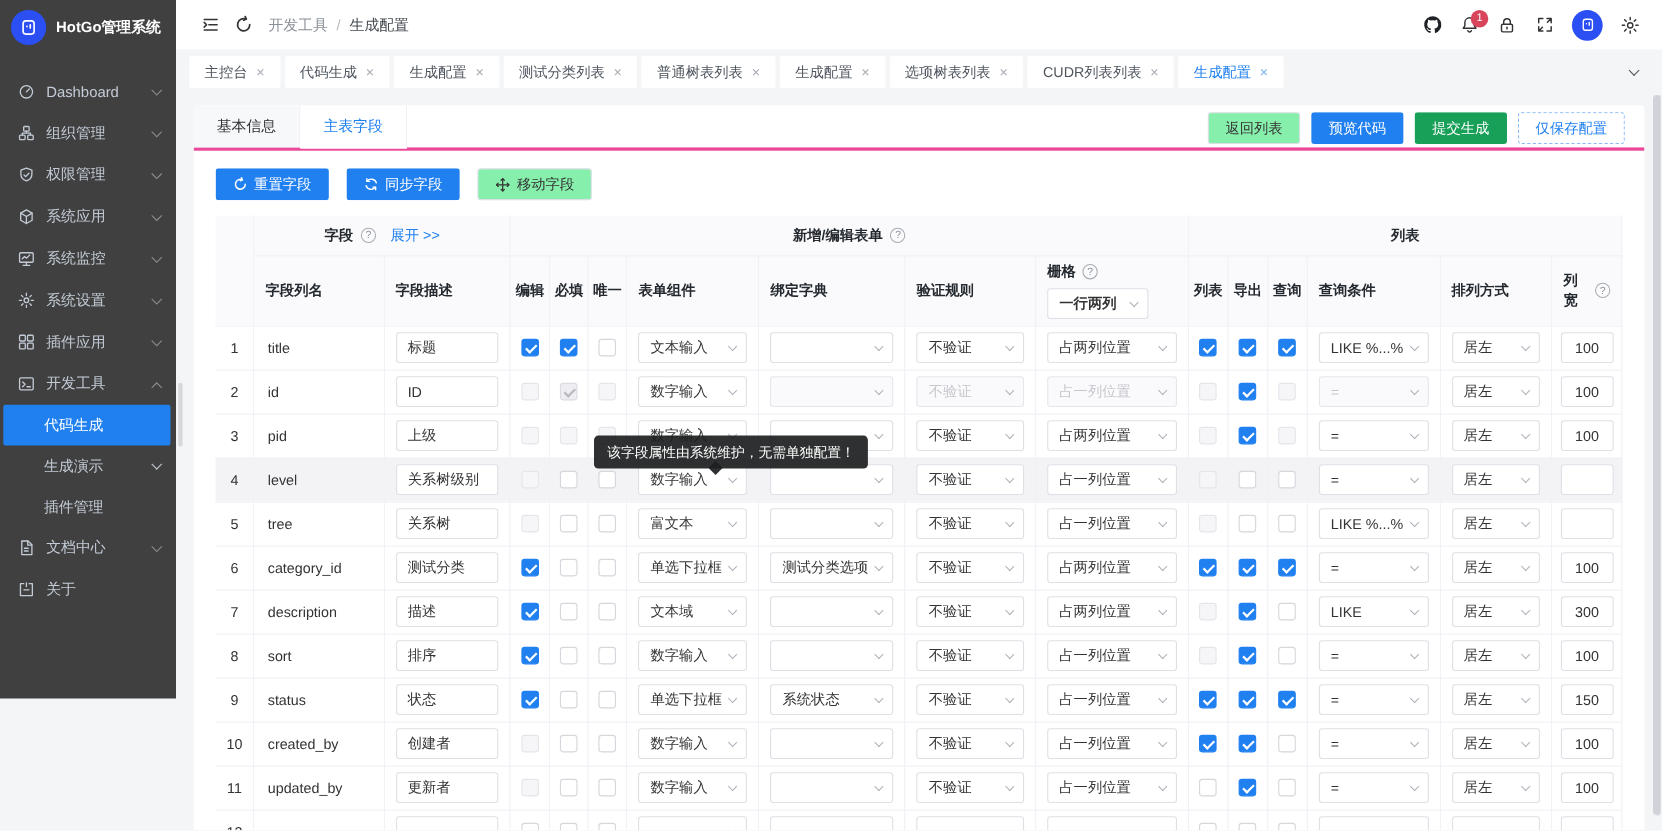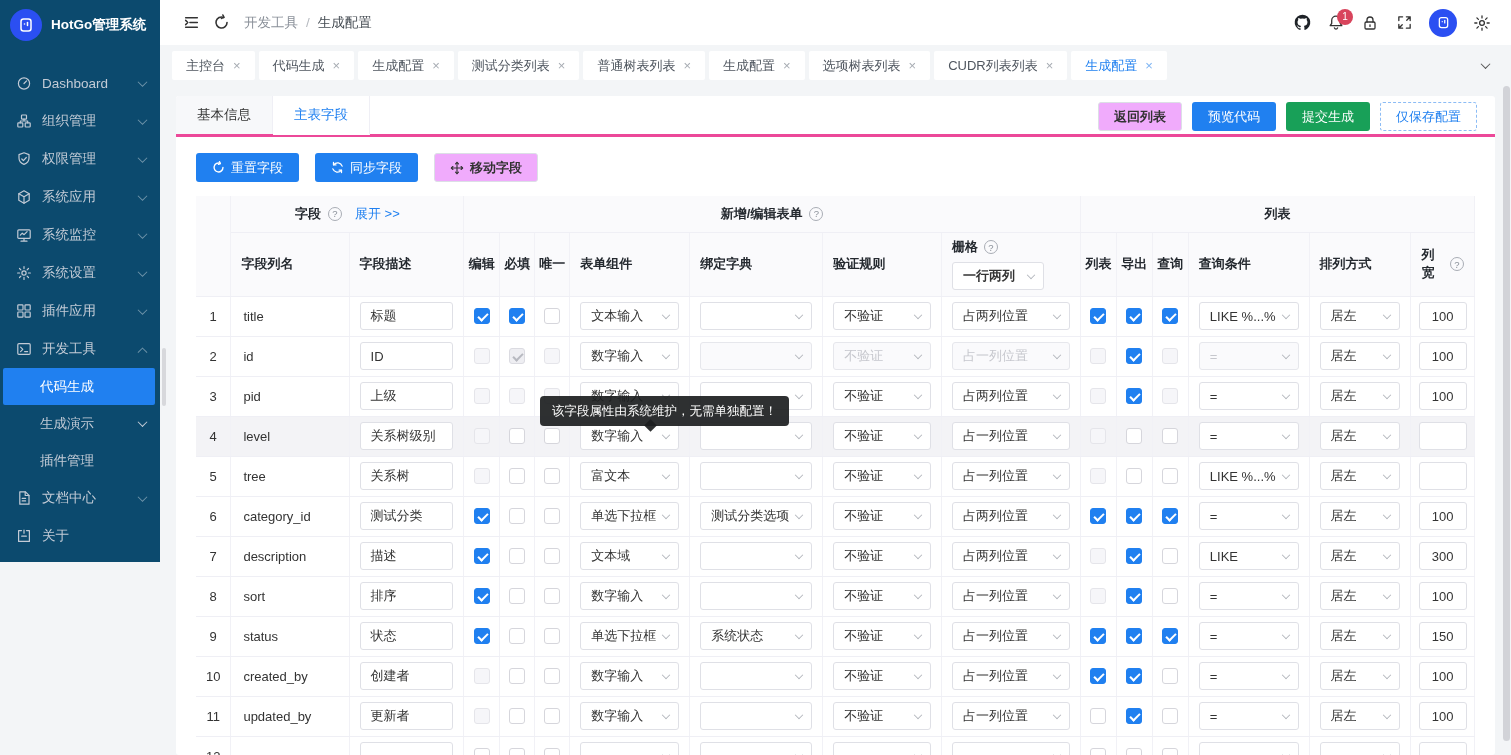--- a/index.html
+++ b/index.html
@@ -1,21 +1,21 @@
 <!DOCTYPE html>
 <html><head>
 <meta charset="utf-8">
 <style>
   html,body{margin:0;padding:0;width:1511px;height:755px;overflow:hidden;
     font-family:"Liberation Sans","DejaVu Sans",sans-serif;background:#f3f5f7;}
   *{box-sizing:border-box;}
   .app{display:flex;width:1511px;height:755px;}
 
   
-  .sidebar{width:160px;min-width:160px;height:562px;background:#0c4a6e;color:#c3cbd6;position:relative;}
+  .sidebar{width:160px;min-width:160px;height:635px;background:#404040;color:#c3cbd6;position:relative;}
   .logo{display:flex;align-items:center;gap:9px;height:50px;padding:0 10px;}
   .logo-circle{width:32px;height:32px;border-radius:50%;background:#2b4ff2;display:flex;align-items:center;justify-content:center;flex:none;}
   .logo-title{color:#fff;font-size:13.5px;font-weight:700;white-space:nowrap;}
   .menu{padding-top:14px;}
   .side-item{display:flex;align-items:center;height:38px;padding:0 14px 0 16px;font-size:13.5px;color:#c3cbd6;cursor:pointer;}
   .side-item .sicon{width:16px;height:16px;margin-right:10px;flex:none;display:flex;align-items:center;}
   .side-item .slabel{flex:1;white-space:nowrap;}
   .chv{display:inline-block;width:7px;height:7px;border-right:1.5px solid currentColor;border-bottom:1.5px solid currentColor;transform:rotate(45deg) translate(-1px,-1px);}
   .chv.up{transform:rotate(-135deg) translate(-2px,-2px);}
   .side-item .chv{color:rgba(255,255,255,.4);}
@@ -47,21 +47,21 @@
 
   
   .content{flex:1;padding:10px 16px 0 16px;min-height:0;}
   .card{background:#fff;border-radius:3px;height:659px;overflow:hidden;display:flex;flex-direction:column;}
   .card-tabs{height:41px;border-bottom:3px solid #ec4899;display:flex;align-items:stretch;position:relative;flex:none;}
   .ctab{display:flex;align-items:center;padding:0 21px;font-size:13.5px;color:#333;background:#f7f8fa;border-right:1px solid #efeff5;cursor:pointer;}
   .ctab:first-child{border-left:none;}
   .ctab.active{background:#fff;color:#2080f0;margin-bottom:-1px;border-bottom:1px solid #fff;}
   .card-actions{position:absolute;right:18px;top:6px;display:flex;gap:10px;}
   .btn{height:29px;display:inline-flex;align-items:center;gap:6px;padding:0 15px;border-radius:3px;font-size:13px;cursor:pointer;border:1px solid transparent;white-space:nowrap;}
-  .btn.plain{background:#f0abfc;border-color:#dcdfe6;color:#333;font-weight:bold;}
+  .btn.plain{background:#86efac;border-color:#dcdfe6;color:#333;}
   .btn.primary{background:#2080f0;color:#fff;}
   .btn.success{background:#18a058;color:#fff;}
   .btn.dashed{background:#fff;border:1px dashed #8cbcf5;color:#2080f0;}
 
   .card-body{padding:16px 20px 0 20px;flex:1;min-height:0;overflow:hidden;}
   .toolbar{display:flex;gap:16px;margin-bottom:14px;}
 
   
   table.grid{border-collapse:collapse;table-layout:fixed;}
   .grid th,.grid td{border-right:1px solid #f1f1f6;border-bottom:1px solid #efeff5;padding:0;font-weight:400;}

